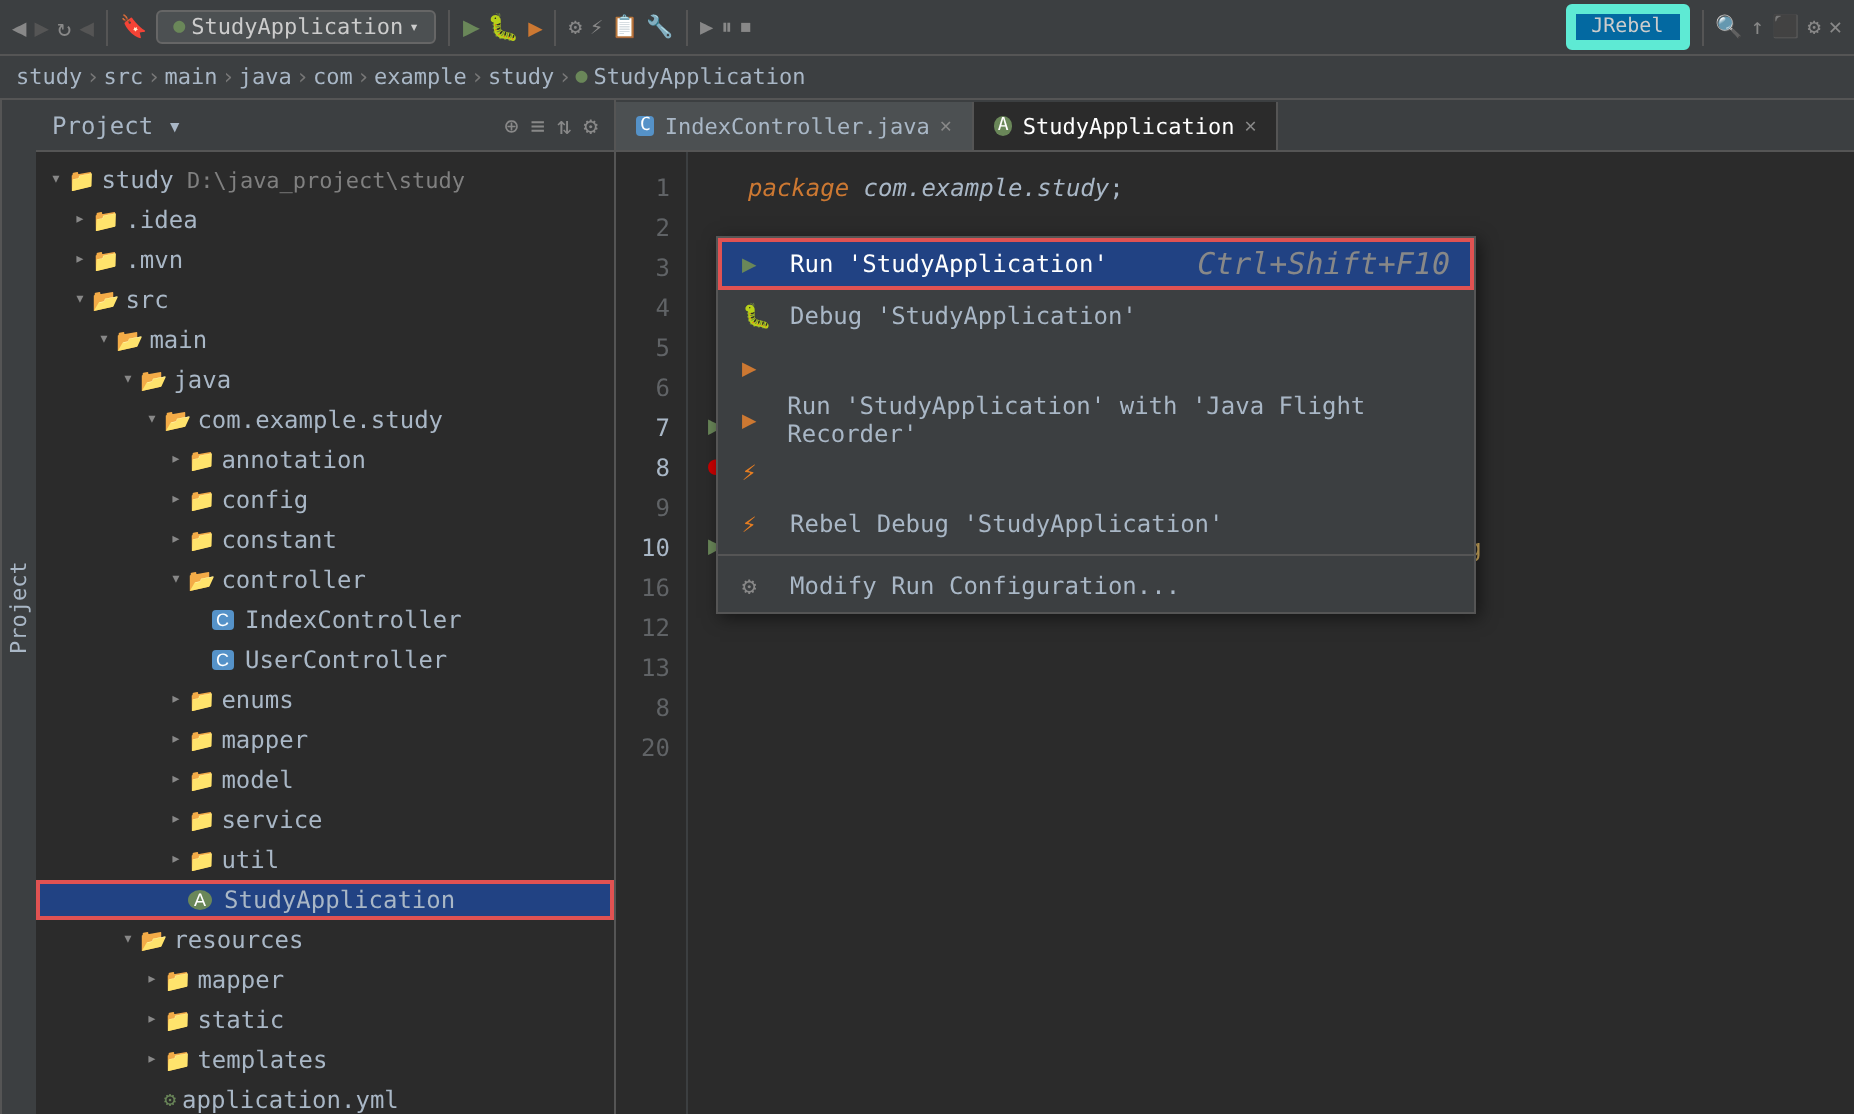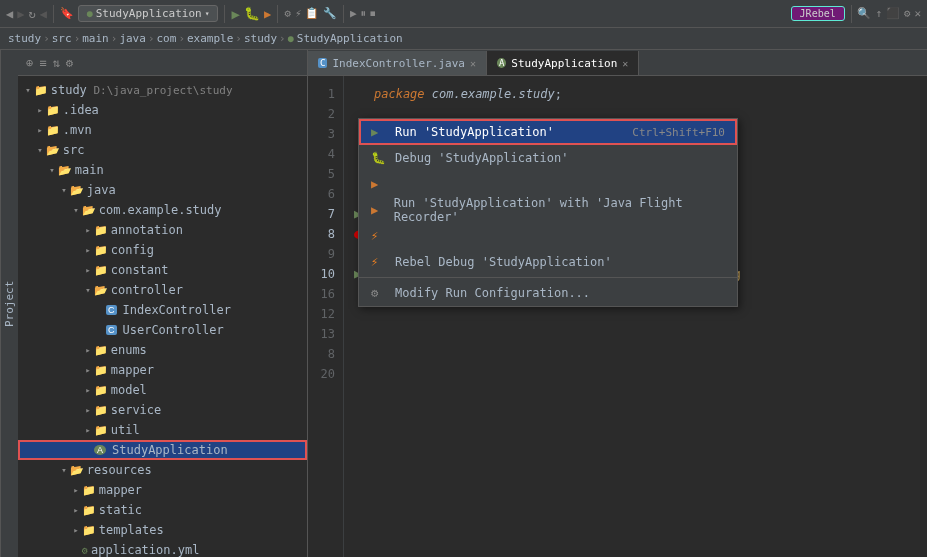--- a/index.html
+++ b/index.html
@@ -24,21 +24,21 @@
       gap: 4px;
     }
     .title-run { color: #6a8759; font-size: 14px; cursor: pointer; }
     .title-app-name { 
       background: #4c5052; border: 1px solid #666; border-radius: 3px;
       color: #ccc; font-size: 11px; padding: 1px 8px; 
       display: flex; align-items: center; gap: 3px;
     }
     .toolbar-sep { width: 1px; height: 18px; background: #555; margin: 0 2px; }
     .jrebel-btn {
-      background: #701a75; border: 1px solid #5eead4; border-radius: 3px;
+      background: #0369a1; border: 5px solid #5eead4; border-radius: 3px;
       color: #ccc; font-size: 10px; padding: 1px 8px;
     }
     .title-spacer { flex: 1; }
 
     
     #breadcrumb {
       height: 22px;
       background: #3c3f41;
       display: flex;
       align-items: center;
@@ -215,21 +215,21 @@
       display: flex;
       align-items: center;
       padding: 3px 12px;
       height: 26px;
       cursor: pointer;
       font-size: 12px;
       color: #a9b7c6;
       gap: 8px;
     }
     .ctx-item.highlighted { background: #214283; color: #ffffff; outline: 2px solid #e05252; outline-offset: -2px; }
-    .ctx-shortcut { margin-left: auto; color: #888; font-size: 11px; }
+    .ctx-shortcut { margin-left: auto; color: #888; font-size: 15px; font-style: italic; }
     .ctx-icon { width: 16px; font-size: 12px; }
     .ctx-divider { height: 1px; background: #555; margin: 2px 0; }
   </style>
 </head>
 <body>
 
 <div id="title-bar">
   <span style="color:#888;font-size:12px;">◀</span>
   <span style="color:#555;font-size:12px;">▶</span>
   <span style="color:#888;font-size:12px;">↻</span>
@@ -284,20 +284,21 @@
   <span style="color:#6a8759;font-size:10px;">●</span>
   <span class="bread-item" style="margin-left:3px;">StudyApplication</span>
 </div>
 
 <div id="main">
 
   <div id="project-tab">Project</div>
 
   <div id="file-tree-panel">
     <div id="file-tree-header">
+      <span class="tree-header-title" style="font-size:12px;color:#a9b7c6;">Project ▾</span>
       <span class="tree-header-icon">⊕</span>
       <span class="tree-header-icon">≡</span>
       <span class="tree-header-icon">⇅</span>
       <span class="tree-header-icon">⚙</span>
     </div>
     <div id="file-tree">
 
       <div class="tree-item">
         <span class="tree-indent" style="width:4px;"></span>
         <span class="tree-arrow">▾</span>

